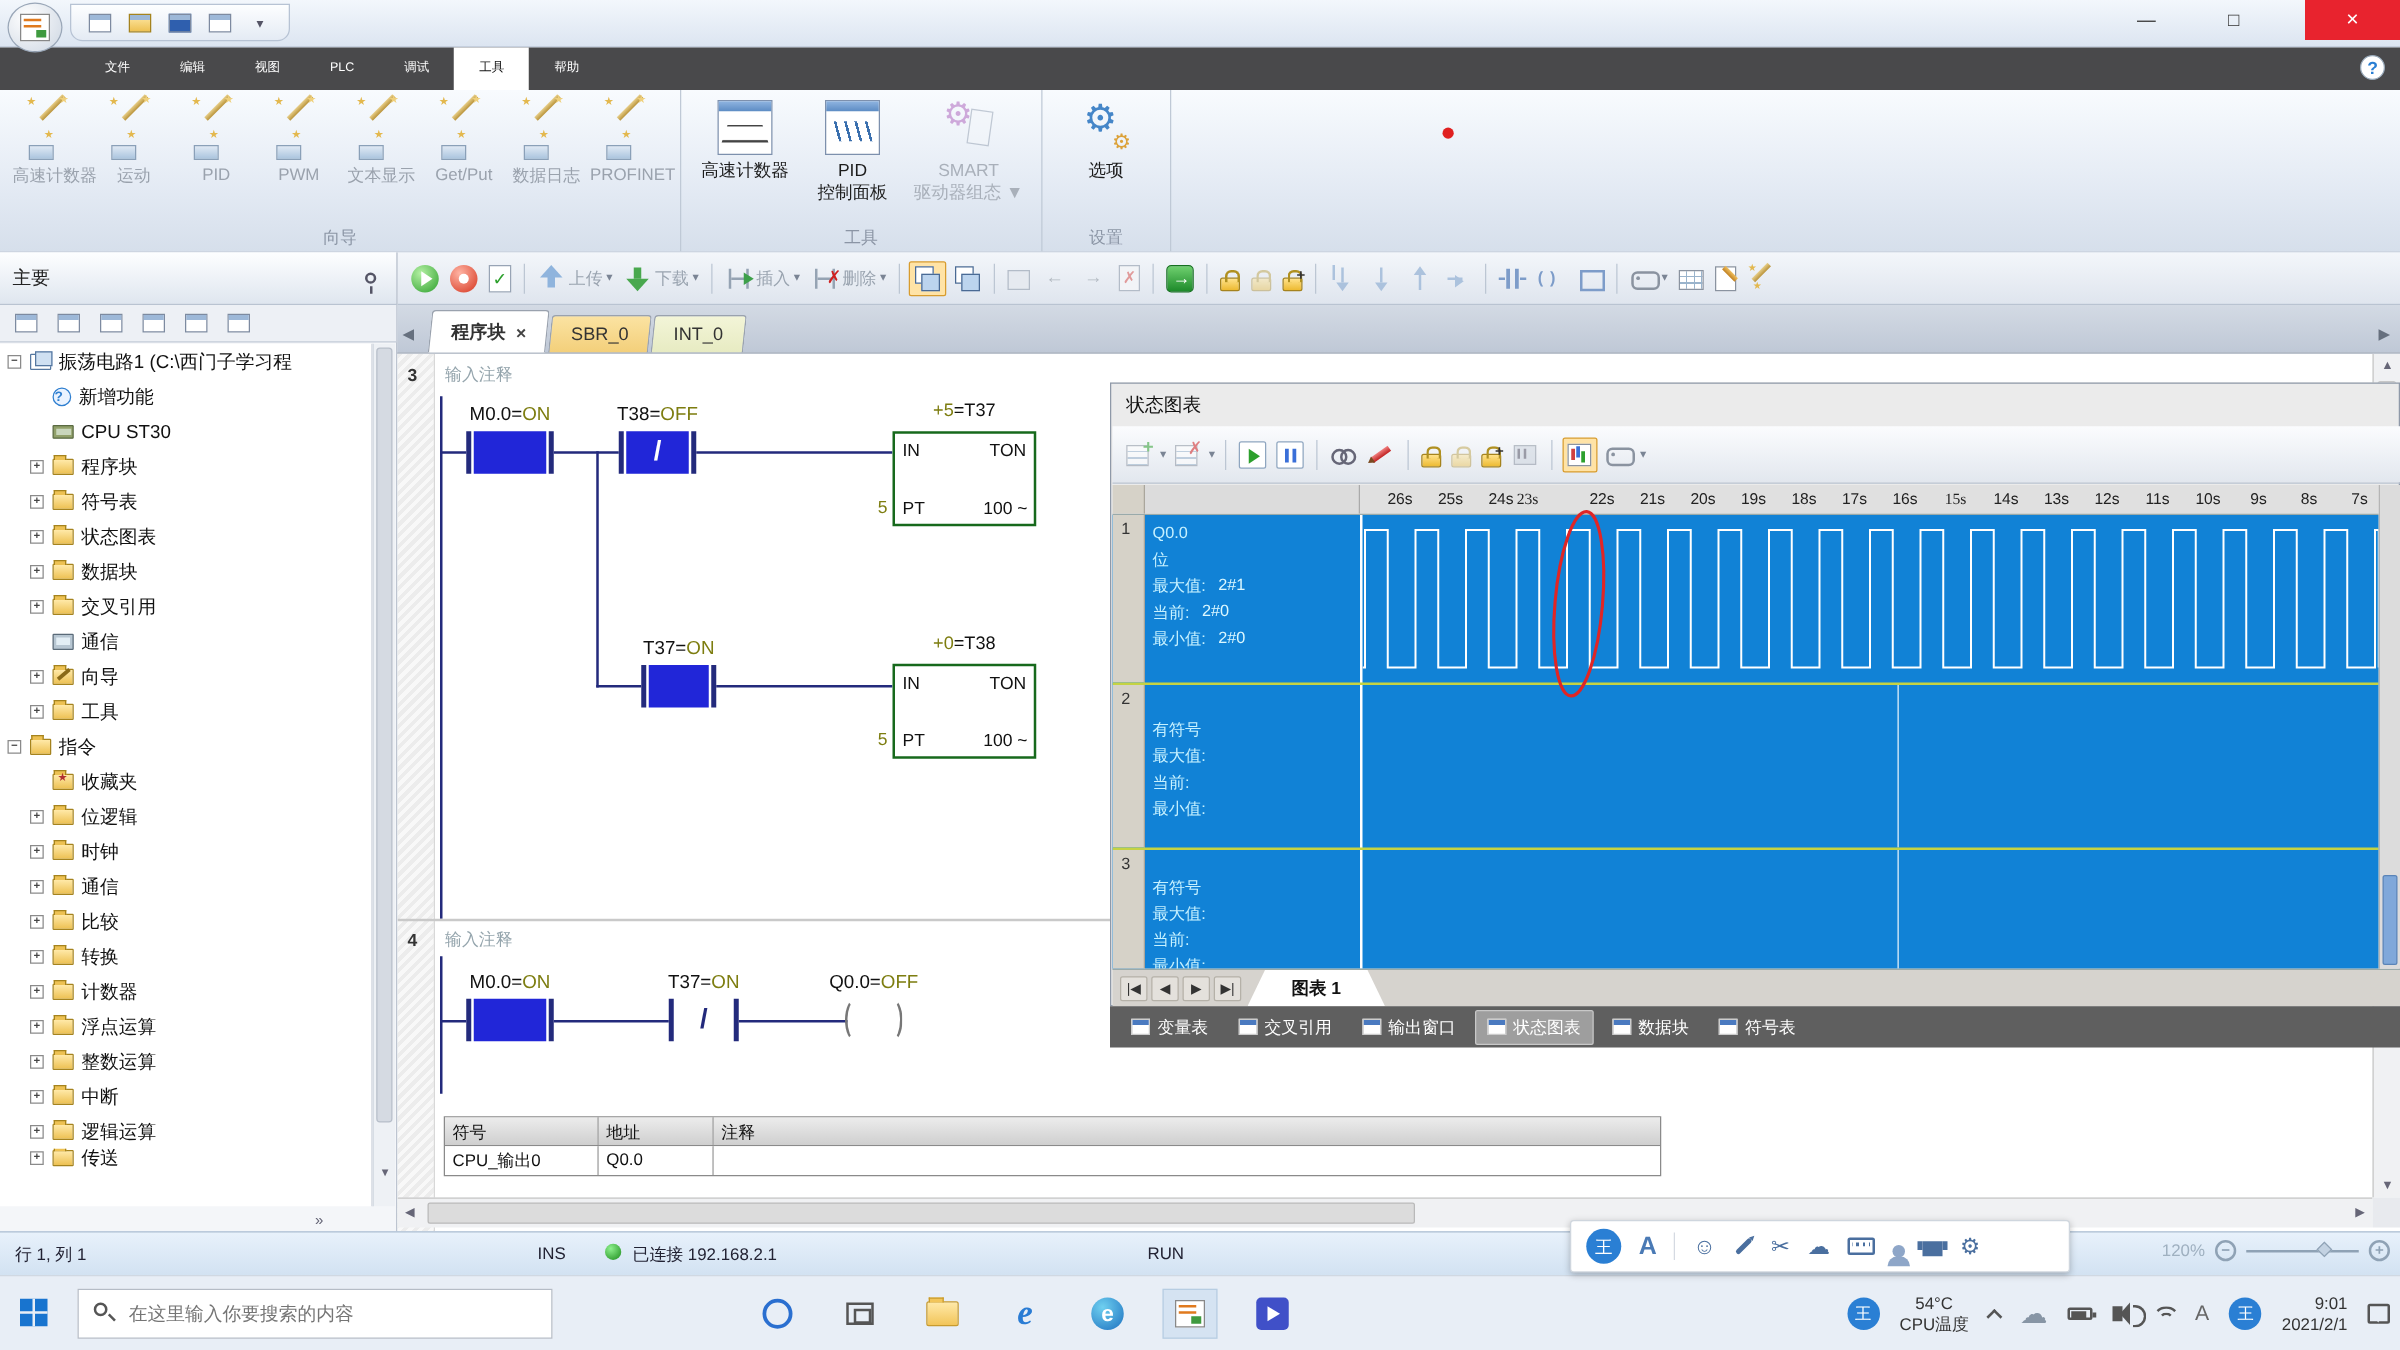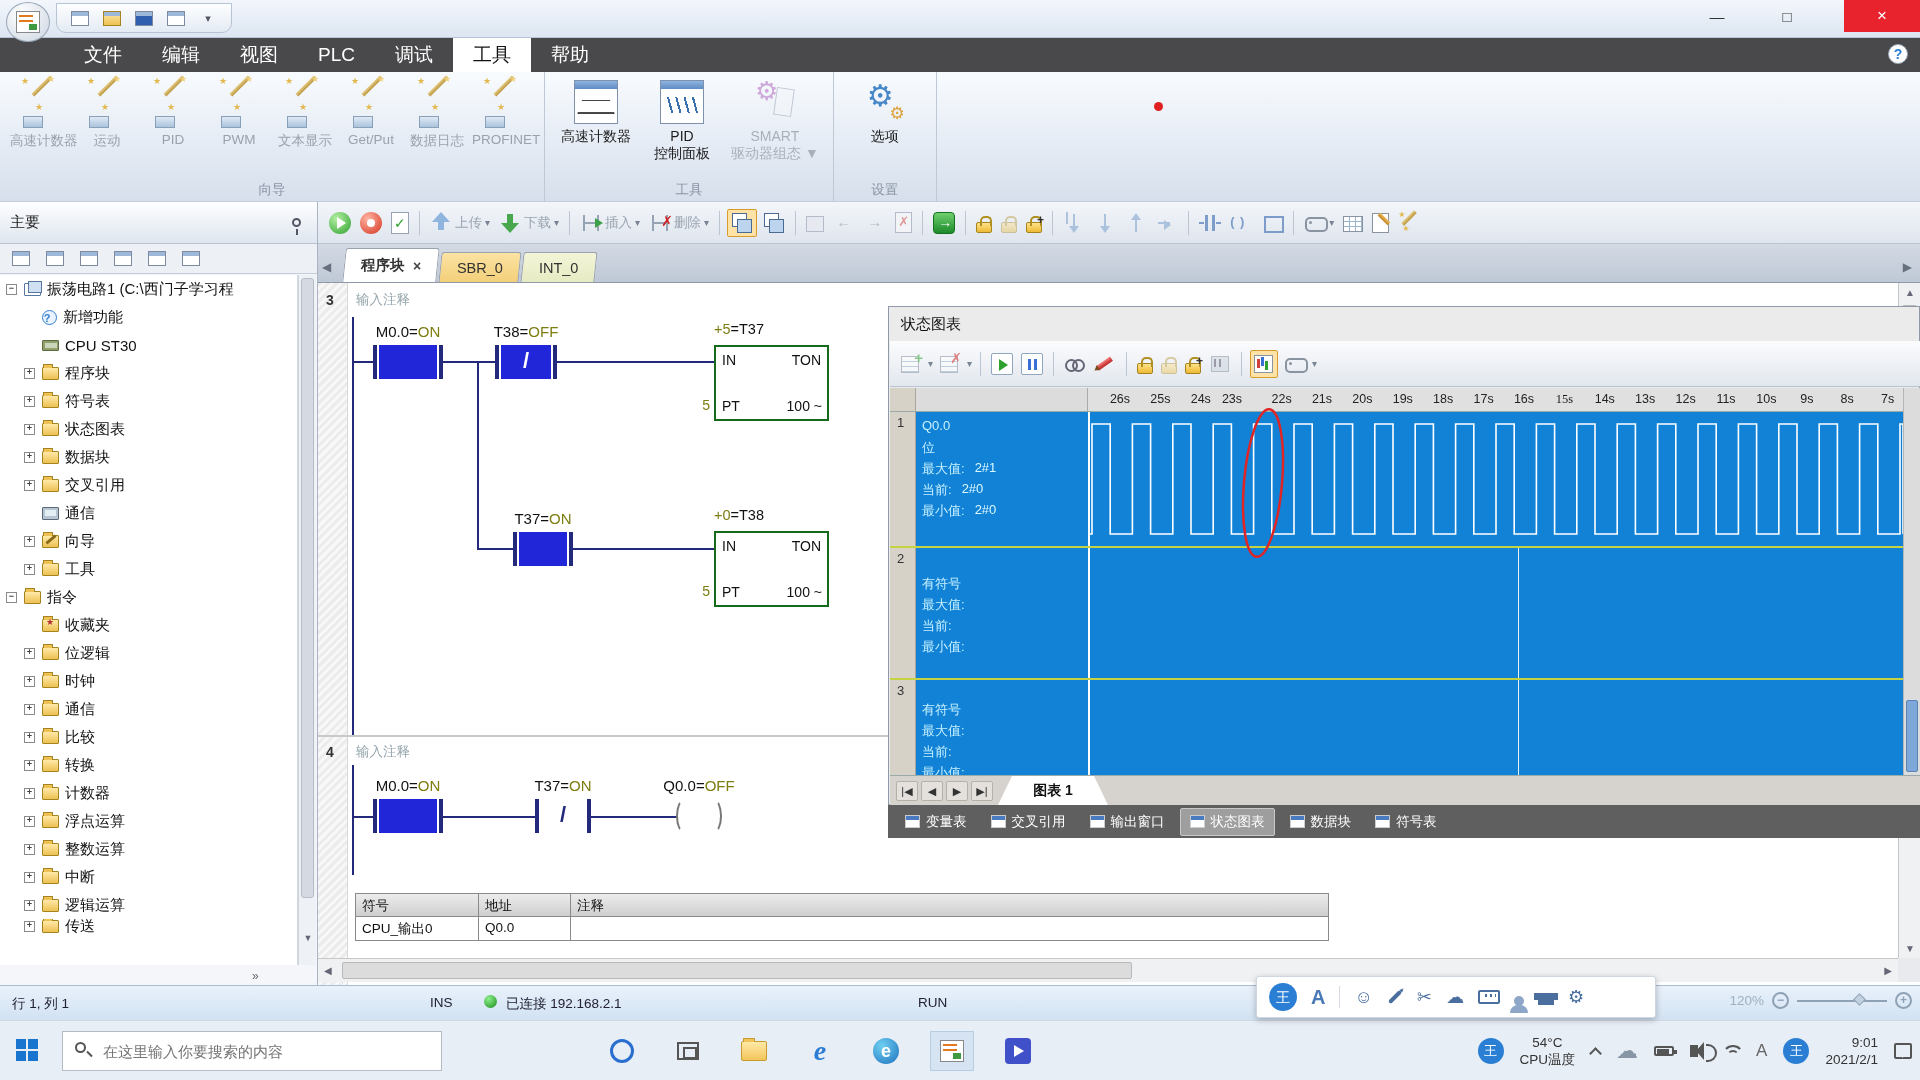--- a/index.html
+++ b/index.html
@@ -12,21 +12,21 @@
 .appico:before{content:"";position:absolute;left:2px;top:3px;width:14px;height:2px;background:#e07a1e;box-shadow:0 5px 0 #e07a1e}
 .appico:after{content:"";position:absolute;right:2px;bottom:2px;width:8px;height:6px;background:#3f9a3f}
 #quick-access{position:absolute;left:56px;top:3px;height:30px;display:flex;align-items:center;gap:6px;background:linear-gradient(#fdfeff,#e4ebf4);border:1px solid #b7c3d4;border-radius:0 0 10px 10px;padding:0 10px}
 .qabtn{width:26px;height:24px;display:flex;align-items:center;justify-content:center;border-radius:3px}
 .qabtn.more{font-size:11px;color:#556}
 
 .winbtn{position:absolute;top:0;height:32px;display:flex;align-items:center;justify-content:center;font-size:15px;color:#333}
 #btn-close{background:#e8232e;color:#fff;font-size:17px}
 
 #menubar{position:absolute;left:0;top:38px;width:1920px;height:34px;background:#49494b;display:flex;align-items:stretch;padding-left:64px}
-.mitem{padding:0 20px;line-height:34px;color:#fff;font-size:19px}
+.mitem{padding:0 20px;line-height:34px;color:#fff;font-size:10px}
 .mitem.active{background:#fff;color:#111}
 #helpico{position:absolute;right:12px;top:44px;width:20px;height:20px;border-radius:50%;background:#fff;border:1px solid #9ab;color:#2a7fd4;font:700 14px/18px "Liberation Sans",sans-serif;text-align:center}
 
 #ribbon{position:absolute;left:0;top:72px;width:1920px;height:130px;background:linear-gradient(#f8fbfe,#e2e9f3 65%,#d6dfeb);border-bottom:1px solid #c3cdda;display:flex}
 .rgroup{position:relative;height:100%;border-right:1px solid #bfc9d6;padding:4px 8px 20px 8px}
 .rgc{display:flex;align-items:flex-start;height:88px}
 .rglabel{position:absolute;left:0;right:0;bottom:2px;text-align:center;font-size:13.5px;color:#8b95a5}
 .wbtn{width:62px;text-align:center;margin:0 2px}
 .wand{position:relative;width:44px;height:56px;margin:0 auto}
 .wand:before{content:"";position:absolute;right:8px;top:8px;width:26px;height:4px;background:linear-gradient(#e8cf8a,#b9933a);transform:rotate(-45deg)}
@@ -157,21 +157,21 @@
 .cfill{position:absolute;height:34px;background:#2126d8}
 .slashW{position:absolute;height:34px;color:#fff;font:700 22px/32px "Liberation Sans",sans-serif;text-align:center}
 .slashB{position:absolute;height:34px;color:#232a7c;font:700 22px/32px "Liberation Sans",sans-serif;text-align:center}
 .lad{position:absolute;font-size:15px;color:#111;text-align:center;white-space:nowrap}
 .st{color:#7d7d10}
 .tbox{position:absolute;width:115px;height:76px;border:2px solid #17691c;background:#fff;font-size:14px;color:#111}
 .tbox .bin{position:absolute;left:6px;top:5px}
 .tbox .btype{position:absolute;right:6px;top:5px}
 .tbox .bpt{position:absolute;left:6px;bottom:5px}
 .tbox .bpre{position:absolute;right:5px;bottom:5px}
-.btag{position:absolute;font-size:14.5px;color:#111}
+.btag{position:absolute;font-size:14.5px;text-align:center;color:#111}
 .bptv{position:absolute;font-size:14px;text-align:right}
 .arcL,.arcR{position:absolute;width:16px;height:34px;border:2px solid #777;border-radius:50%}
 .arcL{border-color:transparent transparent transparent #777}
 .arcR{border-color:transparent #777 transparent transparent}
 .netsep{position:absolute;left:0;width:100%;height:2px;background:#c9c9c9}
 
 .stbl{position:absolute;left:37px;top:610px;width:974px;border:1px solid #8a8a8a;font-size:13.5px;color:#111}
 .strow{display:flex;height:23px}
 .stcell{border-right:1px solid #8a8a8a;padding:3px 6px;overflow:hidden;white-space:nowrap}
 .sthead .stcell{background:linear-gradient(#ececec,#cfcfcf);border-bottom:1px solid #8a8a8a}
@@ -840,21 +840,21 @@
           <span class="ico ico-tag"></span>
         </div>
         <span class="dd">▾</span>
       </div>
     <div id="chart-grid-head">
       <div style="position:absolute;left:0;top:0;width:26px;height:100%;background:#d6d2c8;border-right:1px solid #aaa69c"></div>
       <div style="position:absolute;left:26px;top:0;width:172px;height:100%;background:#dcdcdc;border-right:1px solid #aaa"></div>
     <span class="tlab" style="left: 210px;">26s</span>
         <span class="tlab" style="left: 250.4px;">25s</span>
         <span class="tlab" style="left: 290.8px;">24s</span>
-        <span class="tlab" style="left: 322px;">23s</span>
+        <span class="tlab" style="left: 312px; font-family: Liberation Serif, serif;">23s</span>
         <span class="tlab" style="left: 371.6px;">22s</span>
         <span class="tlab" style="left: 412px;">21s</span>
         <span class="tlab" style="left: 452.4px;">20s</span>
         <span class="tlab" style="left: 492.8px;">19s</span>
         <span class="tlab" style="left: 533.2px;">18s</span>
         <span class="tlab" style="left: 573.6px;">17s</span>
         <span class="tlab" style="left: 614px;">16s</span>
         <span class="tlab" style="left: 654.4px; font-family: Liberation Serif, serif;">15s</span>
         <span class="tlab" style="left: 694.8px;">14s</span>
         <span class="tlab" style="left: 735.2px;">13s</span>

